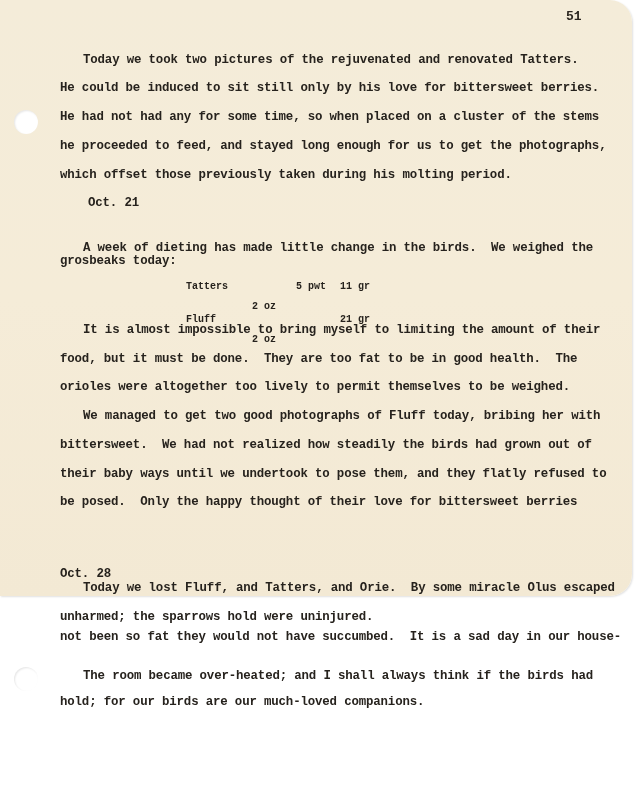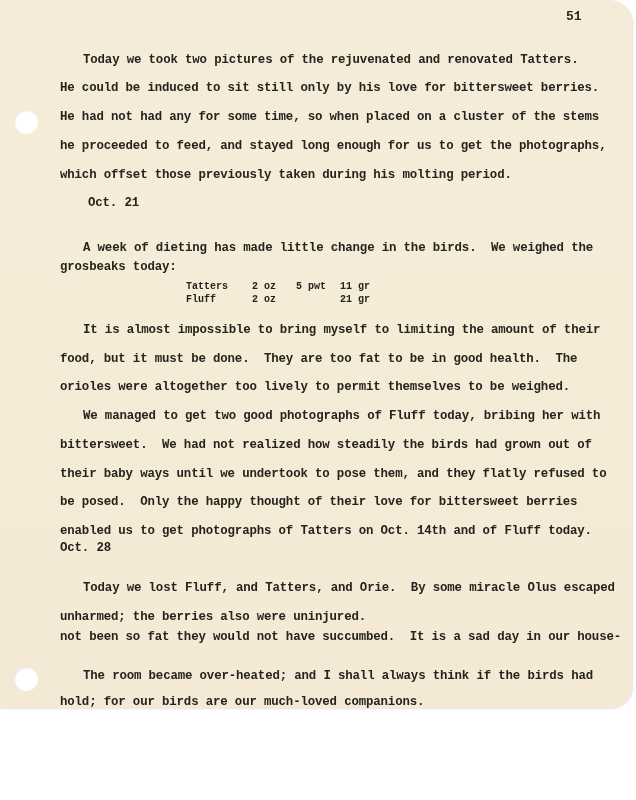--- a/index.html
+++ b/index.html
@@ -8,21 +8,21 @@
       width: 636px;
       height: 800px;
       background: #ffffff;
       overflow: hidden;
     }
     .page {
       position: absolute;
       left: 0;
       top: 0;
       width: 632px;
-      height: 708px;
+      height: 596px;
       background: linear-gradient(180deg, #f4ecd9 0%, #f5ecd8 50%, #f3e9d4 100%);
       border-radius: 0 22px 22px 0;
       box-shadow: 1px 1px 2px rgba(0,0,0,0.12);
     }
     .hole {
       position: absolute;
       left: 14px;
       width: 24px;
       height: 24px;
       border-radius: 50%;
@@ -55,41 +55,41 @@
       left: 186px;
       top: 280px;
       font-family: "Liberation Mono", monospace;
       font-size: 10px;
       font-weight: bold;
       color: #26221d;
       line-height: 13px;
     }
     .table-row { display: flex; }
     .c0 { width: 66px; }
-    .c1 { width: 44px; }
+    .c1 { width: 44px; margin-top: 20px; }
     .c2 { width: 44px; }
     .c3 { width: 40px; }
   </style>
 </head>
 <body>
 
 <div class="page">
   <div class="hole" style="top:110px;"></div>
   <div class="hole" style="top:667px;"></div>
 
   <div class="page-number">51</div>
 
   <div class="line indent" style="top:52px;">Today we took two pictures of the rejuvenated and renovated Tatters.</div>
   <div class="line" style="top:80px;">He could be induced to sit still only by his love for bittersweet berries.</div>
   <div class="line" style="top:109px;">He had not had any for some time, so when placed on a cluster of the stems</div>
   <div class="line" style="top:138px;">he proceeded to feed, and stayed long enough for us to get the photographs,</div>
   <div class="line" style="top:167px;">which offset those previously taken during his molting period.</div>
   <div class="line" style="top:195px;margin-left:28px;">Oct. 21</div>
   <div class="line indent" style="top:224px;margin-top:16px;">A week of dieting has made little change in the birds.  We weighed the</div>
-  <div class="line" style="top:253px;margin-top:6px;">grosbeaks today:</div>
+  <div class="line" style="top:253px;">grosbeaks today:</div>
 
   <div class="table">
     <div class="table-row">
       <span class="c0">Tatters</span>
       <span class="c1">2 oz</span>
       <span class="c2">5 pwt</span>
       <span class="c3">11 gr</span>
     </div>
     <div class="table-row">
       <span class="c0">Fluff</span>
@@ -99,20 +99,19 @@
     </div>
   </div>
 
   <div class="line indent" style="top:322px;">It is almost impossible to bring myself to limiting the amount of their</div>
   <div class="line" style="top:351px;">food, but it must be done.  They are too fat to be in good health.  The</div>
   <div class="line" style="top:379px;">orioles were altogether too lively to permit themselves to be weighed.</div>
   <div class="line" style="top:437px;">bittersweet.  We had not realized how steadily the birds had grown out of</div>
   <div class="line indent" style="top:408px;">We managed to get two good photographs of Fluff today, bribing her with</div>
   <div class="line" style="top:466px;">their baby ways until we undertook to pose them, and they flatly refused to</div>
   <div class="line" style="top:494px;">be posed.  Only the happy thought of their love for bittersweet berries</div>
-  <div class="line" style="top:523px;">enabled us to get photographs of Tatters on Oct. 14th and of Fluff today.</div>
-  <div class="line" style="top:540px;">Oct. 28</div>
+  <div class="line" style="top:566px;">Oct. 28</div>
   <div class="line indent" style="top:580px;">Today we lost Fluff, and Tatters, and Orie.  By some miracle Olus escaped</div>
-  <div class="line" style="top:609px;">unharmed; the berries also were uninjured.</div>
+  <div class="line" style="top:609px;">unharmed; the sparrows hold were uninjured.</div>
   <div class="line indent" style="top:668px;">The room became over-heated; and I shall always think if the birds had</div>
   <div class="line" style="top:629px;">not been so fat they would not have succumbed.  It is a sad day in our house-</div>
   <div class="line" style="top:694px;">hold; for our birds are our much-loved companions.</div>
 </div>
 
 </body></html>

